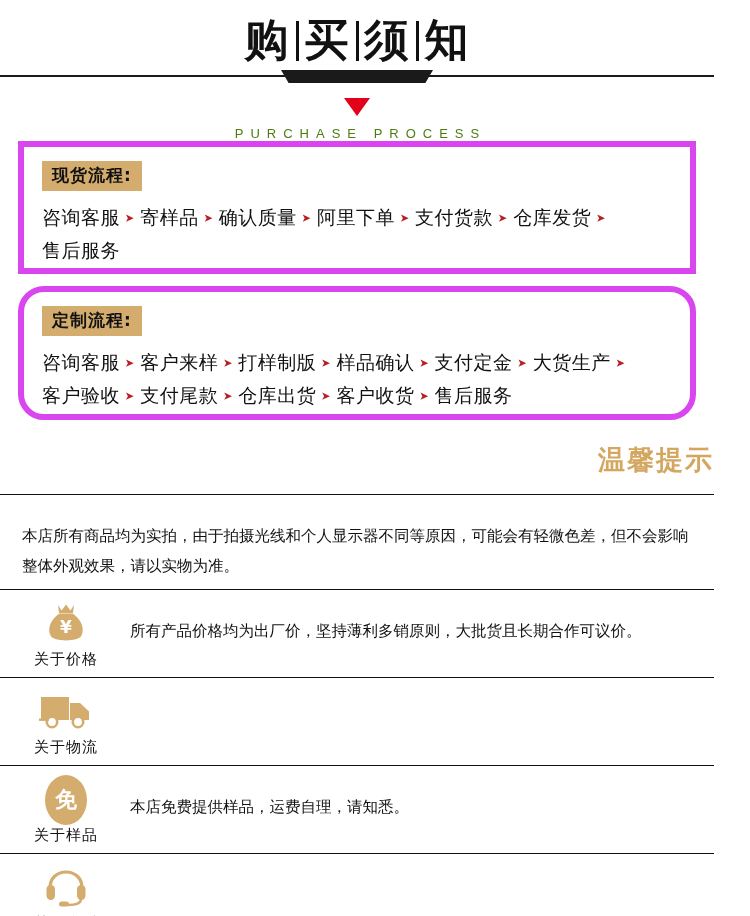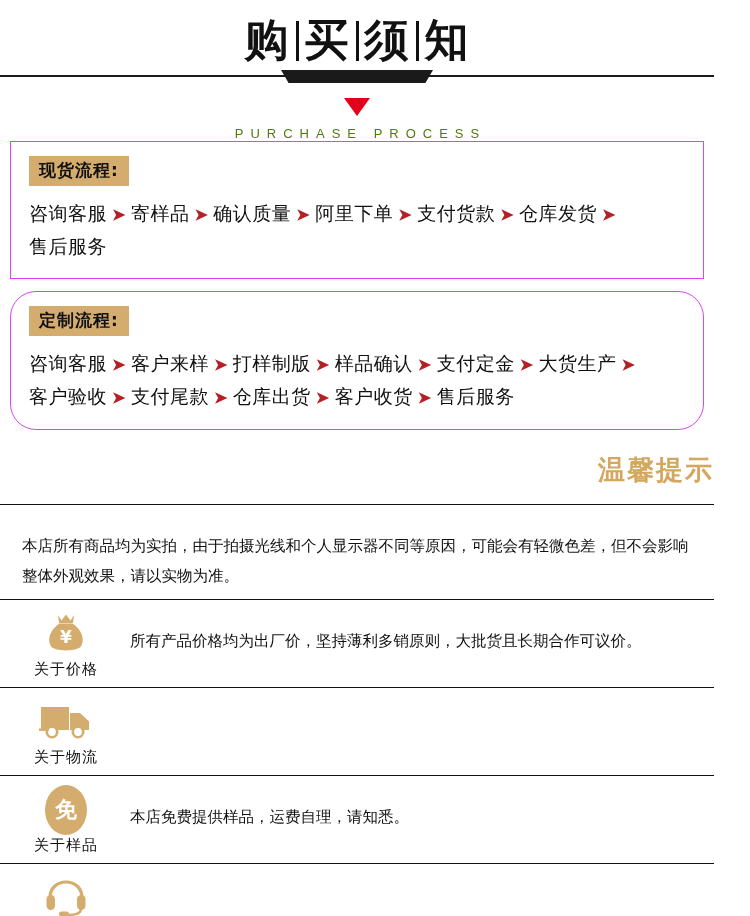--- a/index.html
+++ b/index.html
@@ -79,45 +79,45 @@
     margin-top: 10px;
     font-size: 13px;
     letter-spacing: 7px;
     color: #4d7c0f;
     font-family: "Liberation Sans", sans-serif;
     text-indent: 7px;
   }
 
   
   .flow-box {
-    margin: 0 10px;
-    border: 1px solid #d946ef;
+    margin: 0 18px;
+    border: 6px solid #d946ef;
     box-sizing: border-box;
-    padding: 14px 16px 15px 18px;
+    padding: 14px 16px 0 18px;
   }
   .flow-box + .flow-box {
     margin-top: 12px;
     border-radius: 26px;
   }
   .flow-tag {
     display: inline-block;
     background: #d4ac6e;
     color: #111111;
     font-size: 17px;
     font-weight: bold;
     letter-spacing: 1px;
     padding: 3px 10px 4px 10px;
     font-family: "DejaVu Sans", "Liberation Sans", sans-serif;
   }
   .flow-steps {
     margin-top: 12px;
     font-size: 19px;
     line-height: 32px;
     color: #111111;
-    font-family: Liberation Serif, serif;
+    font-family: Liberation Mono, monospace;
     letter-spacing: 0.5px;
   }
   .flow-steps .arrow {
     color: #b52025;
     font-size: 16px;
     padding: 0 5px;
     font-weight: bold;
   }
   .flow-steps .step {
     white-space: nowrap;

